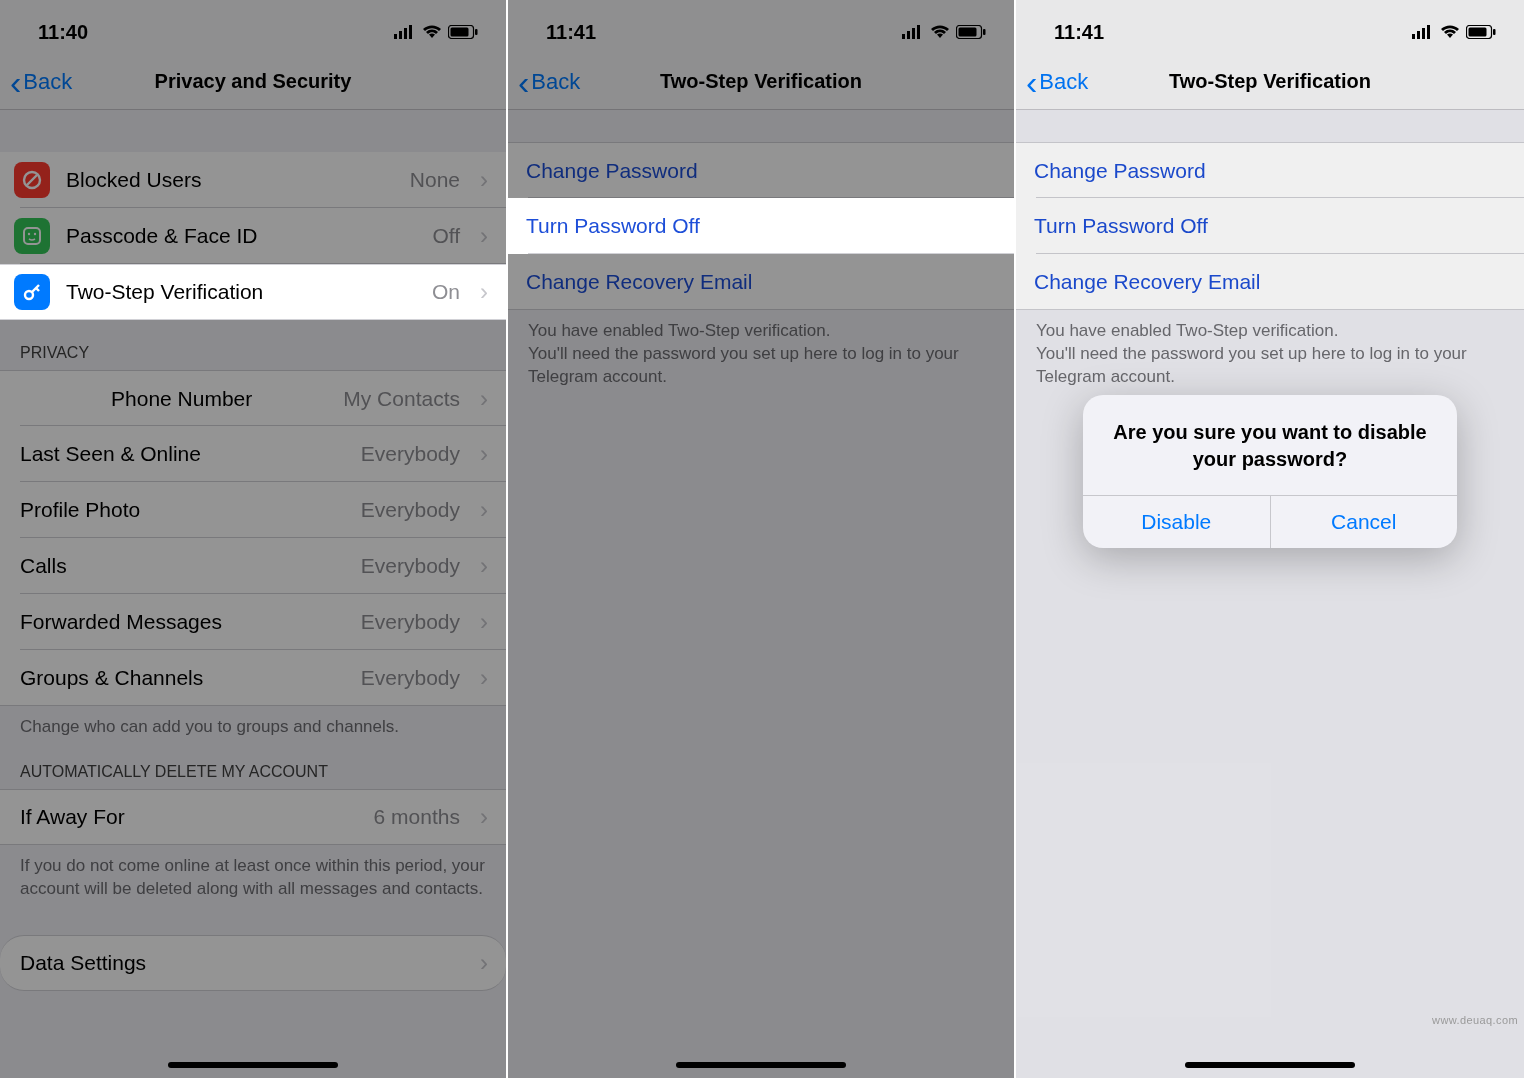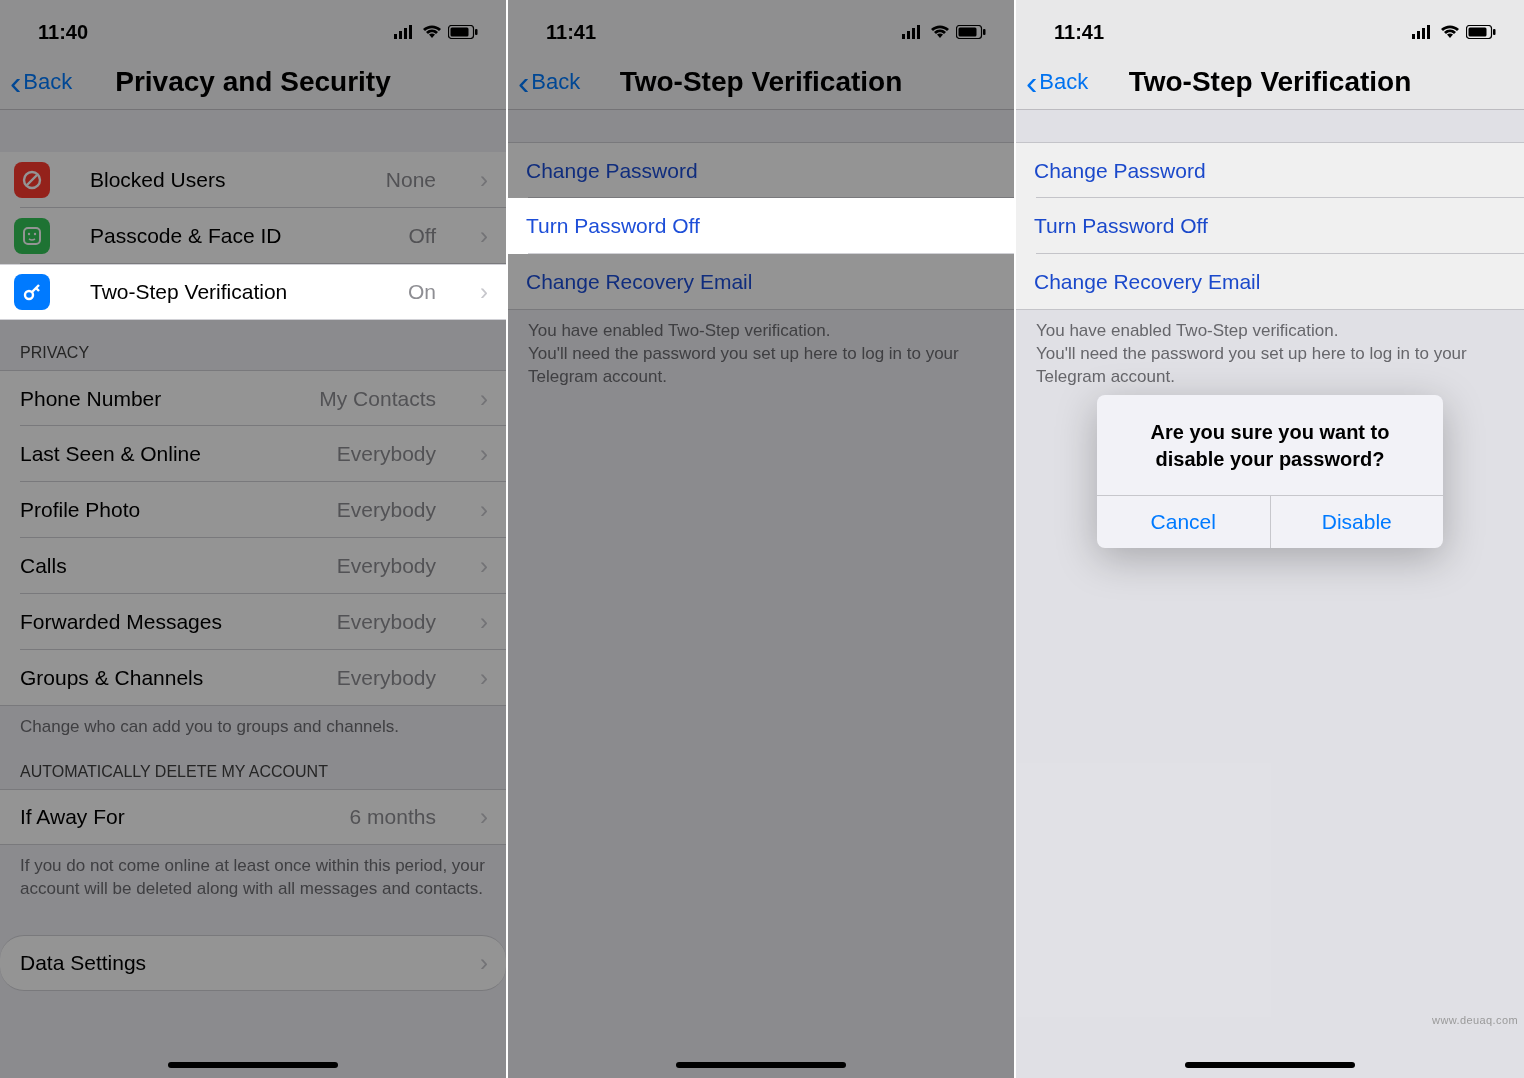--- a/index.html
+++ b/index.html
@@ -46,35 +46,34 @@
   .nav-back {
     display: flex; align-items: center;
     color: #007aff;
     font-size: 22px;
     padding-left: 10px;
   }
   .nav-back .chev { font-size: 34px; line-height: 1; font-weight: 300; margin-right: 2px; }
   .nav-title {
     position: absolute; left: 0; right: 0;
     text-align: center;
-    font-size: 28px;
+    font-size: 20px;
     font-weight: 600;
     pointer-events: none;
   }
   .section-gap { height: 42px; }
   .cell {
     background: #fff;
     min-height: 56px;
     display: flex;
     align-items: center;
     padding: 0 18px;
     font-size: 21px;
     border-bottom: 1px solid #d1d1d6;
     position: relative;
-    gap: 24px;
   }
   .cell.has-icon { padding-left: 14px; }
   .cell .icon {
     width: 36px; height: 36px;
     border-radius: 8px;
     display: flex; align-items: center; justify-content: center;
     color: #fff;
     margin-right: 16px;
     flex-shrink: 0;
   }
@@ -114,23 +113,23 @@
   .highlight { position: relative; z-index: 10; }
 
   
   .alert-backdrop {
     position: absolute; inset: 0;
     background: rgba(0,0,0,0.06);
     z-index: 20;
     display: flex; align-items: center; justify-content: center;
   }
   .alert {
-    width: 346px;
+    width: 374px;
     background: #f2f2f7;
-    border-radius: 8px;
+    border-radius: 20px;
     overflow: hidden;
     position: absolute;
     top: 395px;
     left: 50%; transform: translateX(-50%);
     box-shadow: 0 10px 40px rgba(0,0,0,0.25);
   }
   .alert-message {
     padding: 24px 22px 22px;
     text-align: center;
     font-size: 20px;
@@ -233,21 +232,21 @@
           <line x1="14" y1="6" x2="17" y2="9" stroke="#fff" stroke-width="2.4"></line>
         </svg>
     </span>
     <span class="label">Two-Step Verification</span>
     <span class="value">On</span>
     <span class="disclosure">›</span>
   </div>
 
   <div class="section-header">PRIVACY</div>
 
-  <div class="cell indent inner-border" style="border-top:1px solid #d1d1d6;">
+  <div class="cell indent inner-border" style="border-top:1px solid #d1d1d6;text-align:center;">
     <span class="label">Phone Number</span>
     <span class="value">My Contacts</span>
     <span class="disclosure">›</span>
   </div>
   <div class="cell indent inner-border">
     <span class="label">Last Seen &amp; Online</span>
     <span class="value">Everybody</span>
     <span class="disclosure">›</span>
   </div>
   <div class="cell indent inner-border">
@@ -396,21 +395,21 @@
     <span class="label">Change Recovery Email</span>
   </div>
 
   <div class="section-footer" style="white-space:pre-line;">You have enabled Two-Step verification.
 You'll need the password you set up here to log in to your Telegram account.</div>
 
   <div class="alert-backdrop">
     <div class="alert">
       <div class="alert-message">Are you sure you want to disable your password?</div>
       <div class="alert-buttons">
+        <div class="alert-btn">Disable</div>
         <div class="alert-btn">Cancel</div>
-        <div class="alert-btn">Disable</div>
       </div>
     </div>
   </div>
 
   <div class="watermark">www.deuaq.com</div>
   <div class="home-indicator" style="z-index:30;"></div>
 </div>
 
 </body></html>

